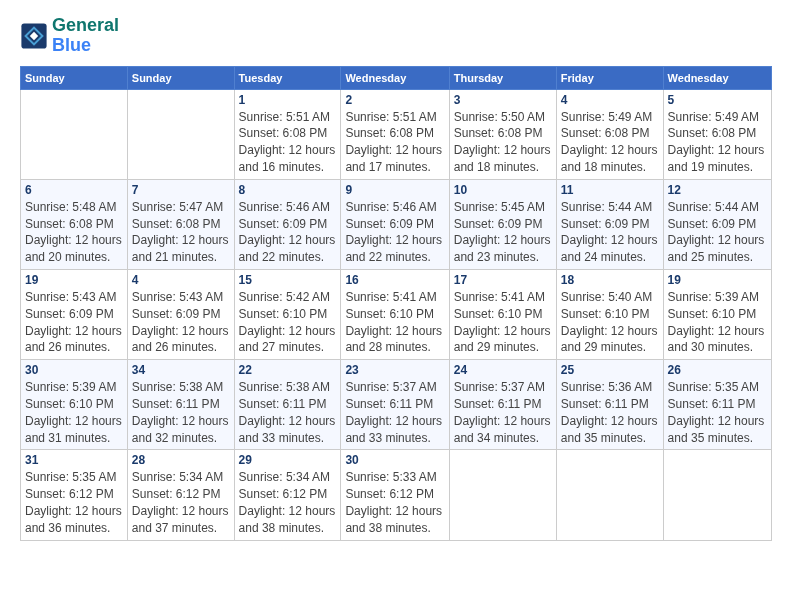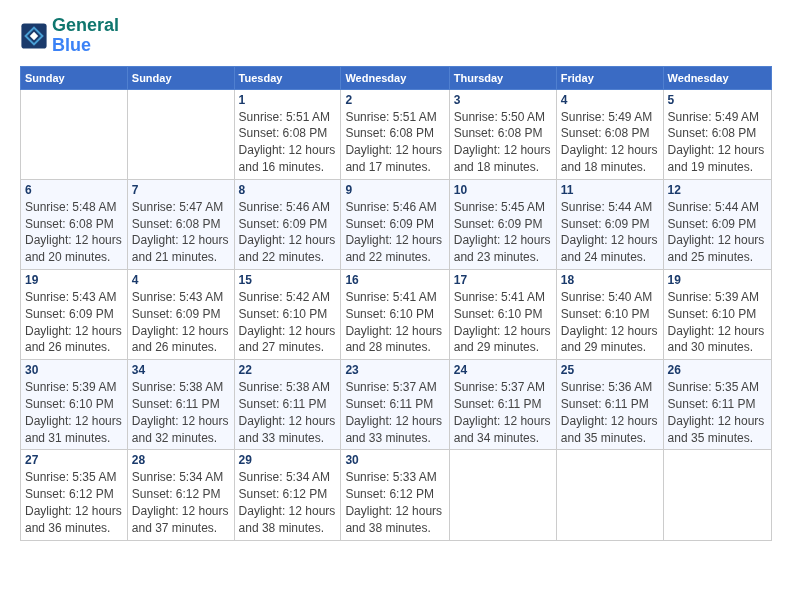--- a/index.html
+++ b/index.html
@@ -239,21 +239,21 @@
             <span class="day-num">25</span>
             <div class="day-info">Sunrise: 5:36 AM<br>Sunset: 6:11 PM<br>Daylight: 12 hours and 35 minutes.</div>
           </td>
           <td>
             <span class="day-num">26</span>
             <div class="day-info">Sunrise: 5:35 AM<br>Sunset: 6:11 PM<br>Daylight: 12 hours and 35 minutes.</div>
           </td>
         </tr>
         <tr>
           <td>
-            <span class="day-num">27</span>
+            <span class="day-num">31</span>
             <div class="day-info">Sunrise: 5:35 AM<br>Sunset: 6:12 PM<br>Daylight: 12 hours and 36 minutes.</div>
           </td>
           <td>
             <span class="day-num">28</span>
             <div class="day-info">Sunrise: 5:34 AM<br>Sunset: 6:12 PM<br>Daylight: 12 hours and 37 minutes.</div>
           </td>
           <td>
             <span class="day-num">29</span>
             <div class="day-info">Sunrise: 5:34 AM<br>Sunset: 6:12 PM<br>Daylight: 12 hours and 38 minutes.</div>
           </td>

